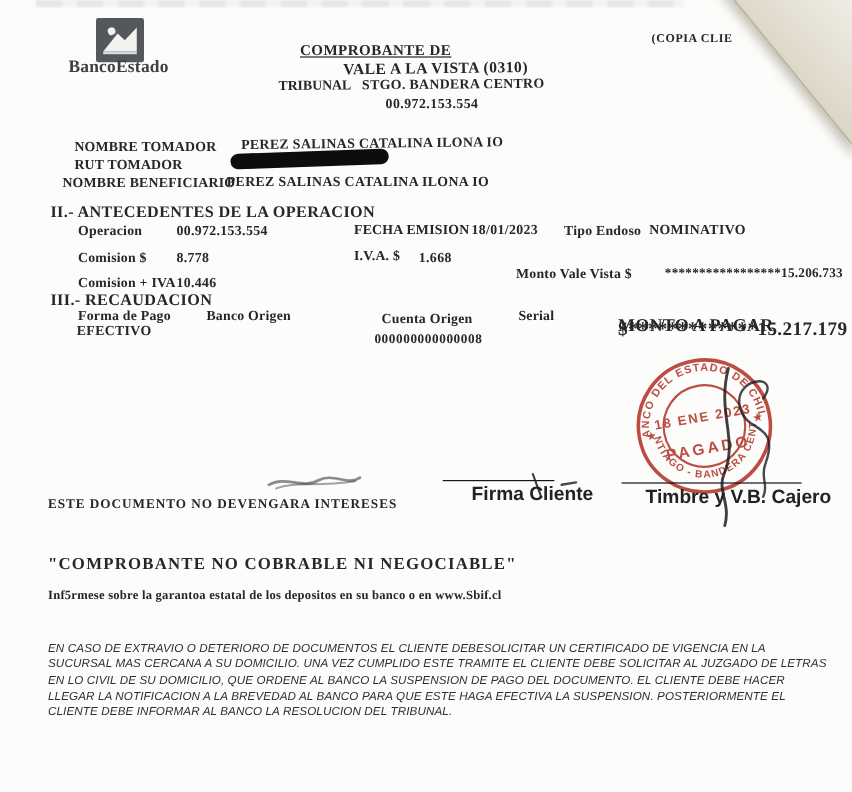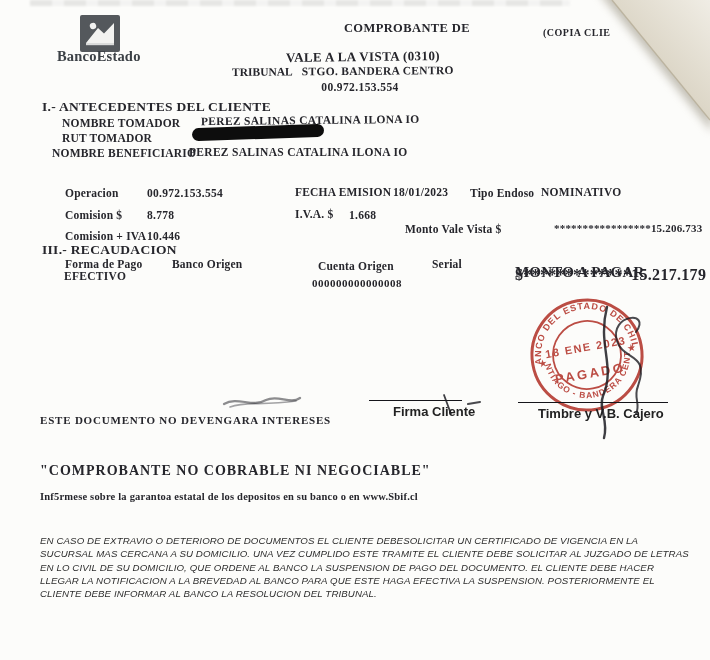--- a/index.html
+++ b/index.html
@@ -4,32 +4,32 @@
 <style>
   html,body{margin:0;padding:0;background:#e9e9e9;}
   .page{position:relative;width:710px;height:660px;background:#fcfcfa;overflow:hidden;
         font-family:"Liberation Serif",serif;color:#26262c;}
   .abs{position:absolute;}
   .serif{font-family:"Liberation Serif",serif;}
   .sans{font-family:"Liberation Sans",sans-serif;}
   .scan-smudge{left:30px;top:0;width:540px;height:6px;opacity:.22;filter:blur(1px);
         background:repeating-linear-gradient(90deg,#9a9a9a 0 22px,#d8d8d8 22px 34px);}
   .logo-text{left:57px;top:48px;font-size:14.5px;font-weight:bold;letter-spacing:.2px;color:#3c4146;}
-  .title1{left:250px;top:21px;width:220px;text-align:right;font-size:12.5px;font-weight:bold;letter-spacing:.4px;}
+  .title1{left:250px;top:35px;width:220px;text-align:left;font-size:12.5px;font-weight:bold;letter-spacing:.4px;text-decoration:underline;}
   .title2{left:248px;top:49px;width:230px;text-align:center;font-size:13px;font-weight:bold;letter-spacing:.4px;transform:rotate(-.7deg);}
   .office-line{left:232px;top:65px;font-size:11.5px;font-weight:bold;transform:rotate(-.5deg);}
   .office-line .val{margin-left:9px;}
   .doc-number{left:250px;top:81px;width:220px;text-align:center;font-size:11.5px;font-weight:bold;letter-spacing:.4px;}
   .copy-label{left:543px;top:27px;font-size:10px;font-weight:bold;letter-spacing:.5px;}
   .sec-title{font-size:13.5px;font-weight:bold;letter-spacing:.3px;}
   .lbl{font-size:11.5px;font-weight:bold;letter-spacing:.2px;}
   .val{font-size:11.5px;font-weight:bold;letter-spacing:.3px;}
   .redact{background:#0d0d0d;border-radius:8px;transform:rotate(-2deg);}
   .sig-line{border-top:1.5px solid #15151a;height:0;}
-  .sig-label{font-family:"Liberation Sans",sans-serif;font-size:13px;font-weight:bold;color:#222;}
+  .sig-label{font-family:"Liberation Sans",sans-serif;font-size:16px;font-weight:bold;color:#222;}
   .note-interest{left:40px;top:414px;font-size:11px;font-weight:bold;letter-spacing:.8px;}
   .note-negotiable{left:40px;top:463px;font-size:14px;font-weight:bold;letter-spacing:1px;}
   .note-guarantee{left:40px;top:491px;font-size:10.5px;font-weight:bold;letter-spacing:.2px;}
   .foot-title{left:40px;top:516px;font-size:11.5px;font-weight:bold;letter-spacing:.2px;color:#2b2b2b;}
   .foot-body{left:40px;top:534px;width:650px;font-size:9.7px;line-height:13.3px;color:#2e2e2e;letter-spacing:.1px;font-style:italic;}
   svg{display:block;}
 </style>
 </head>
 <body>
 
@@ -46,43 +46,43 @@
   <div class="abs logo-text serif">BancoEstado</div>
 
   <div class="abs title1 serif">COMPROBANTE DE</div>
   <div class="abs title2 serif">VALE A LA VISTA (0310)</div>
   <div class="abs office-line serif">
     <span>TRIBUNAL</span><span class="val">STGO. BANDERA CENTRO</span>
   </div>
   <div class="abs doc-number serif">00.972.153.554</div>
   <div class="abs copy-label serif">(COPIA CLIE</div>
 
-  <div class="abs sec-title serif" style="left:42px;top:99px">I.- ANTECEDENTES DEL CLIENTE</div>
   <div class="abs lbl" style="left:62px;top:117px">NOMBRE TOMADOR</div>
   <div class="abs val" style="left:201px;top:114px;transform:rotate(-.6deg)">PEREZ SALINAS CATALINA ILONA IO</div>
   <div class="abs lbl" style="left:62px;top:132px">RUT TOMADOR</div>
   <div class="abs redact" style="left:192px;top:126px;width:132px;height:13px"></div>
   <div class="abs lbl" style="left:52px;top:147px">NOMBRE BENEFICIARIO</div>
   <div class="abs val" style="left:189px;top:146px">PEREZ SALINAS CATALINA ILONA IO</div>
 
+  <div class="abs sec-title serif" style="left:42px;top:169px">II.- ANTECEDENTES DE LA OPERACION</div>
   <div class="abs lbl" style="left:65px;top:187px">Operacion</div>
   <div class="abs val" style="left:147px;top:187px">00.972.153.554</div>
   <div class="abs lbl" style="left:295px;top:186px">FECHA EMISION</div>
   <div class="abs val" style="left:393px;top:186px">18/01/2023</div>
   <div class="abs lbl" style="left:470px;top:187px">Tipo Endoso</div>
   <div class="abs val" style="left:541px;top:186px">NOMINATIVO</div>
 
   <div class="abs lbl" style="left:65px;top:209px">Comision  $</div>
   <div class="abs val" style="left:147px;top:209px">8.778</div>
   <div class="abs lbl" style="left:295px;top:208px">I.V.A. $</div>
   <div class="abs val" style="left:349px;top:209px">1.668</div>
 
   <div class="abs lbl" style="left:65px;top:230px">Comision + IVA</div>
   <div class="abs val" style="left:147px;top:230px">10.446</div>
-  <div class="abs lbl" style="left:405px;top:223px">Monto Vale Vista $</div>
+  <div class="abs lbl" style="left:430px;top:223px">Monto Vale Vista $</div>
   <div class="abs val" style="left:554px;top:222px;font-size:11px;letter-spacing:.2px">*****************15.206.733</div>
 
   <div class="abs sec-title serif" style="left:42px;top:242px">III.- RECAUDACION</div>
   <div class="abs lbl" style="left:65px;top:258px">Forma de Pago</div>
   <div class="abs lbl" style="left:172px;top:258px">Banco Origen</div>
   <div class="abs lbl" style="left:318px;top:260px">Cuenta Origen</div>
   <div class="abs lbl" style="left:432px;top:258px">Serial</div>
   <div class="abs lbl" style="left:515px;top:264px;font-size:15px">MONTO A PAGAR</div>
   <div class="abs val" style="left:64px;top:270px">EFECTIVO</div>
   <div class="abs val" style="left:312px;top:277px;font-size:11px;letter-spacing:.5px">000000000000008</div>

